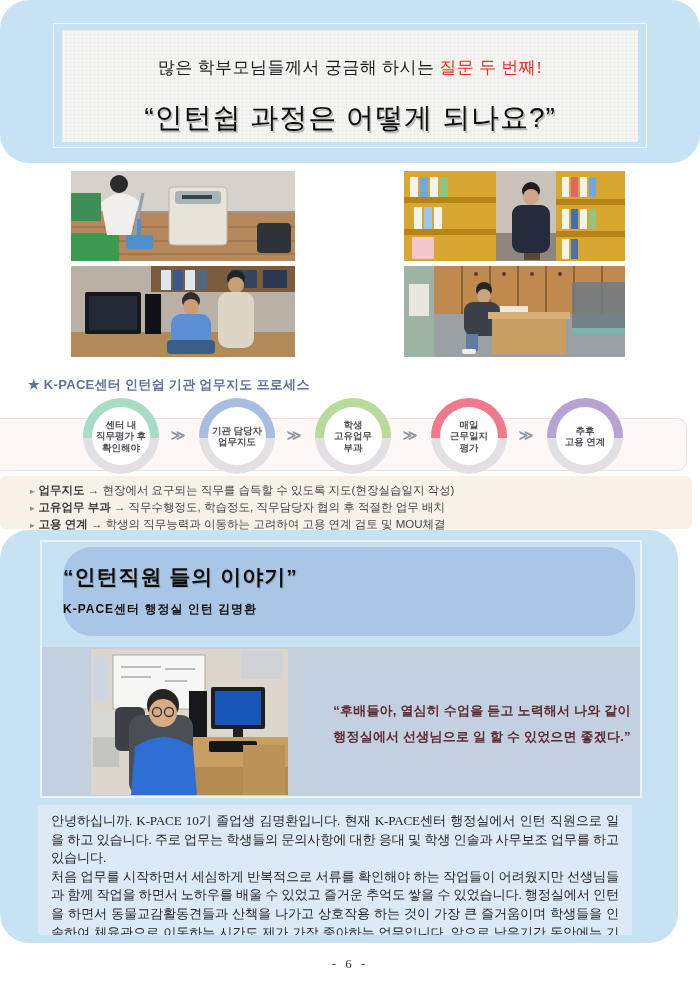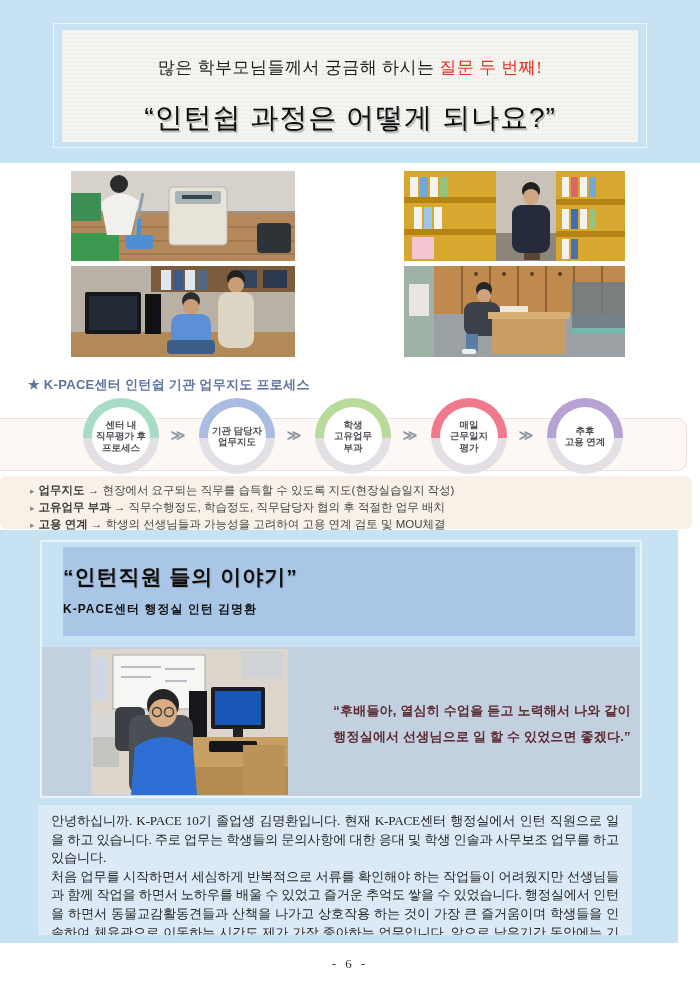--- a/index.html
+++ b/index.html
@@ -6,20 +6,21 @@
   html,body { background:#ffffff; }
   body {
     width:700px; height:991px; position:relative; overflow:hidden;
     font-family:"Liberation Sans", sans-serif;
   }
   .grid-tex {
     background-image:
       linear-gradient(rgba(255,255,255,.20) 1px, transparent 1px),
       linear-gradient(90deg, rgba(255,255,255,.20) 1px, transparent 1px);
     background-size:4px 4px;
+    border-radius:29px;
   }
   
   .top-band { position:absolute; left:0; top:0; width:700px; height:163px; background:#c7e2f3; }
   .header-frame { position:absolute; left:53px; top:23px; width:594px; height:125px; border:1px solid #eaf5fc; }
   .header-box {
     position:absolute; left:62px; top:30px; width:576px; height:112px; background:#f5f5f1;
     background-image: linear-gradient(rgba(0,0,0,.025) 1px, transparent 1px),
                       linear-gradient(90deg, rgba(0,0,0,.025) 1px, transparent 1px);
     background-size:4px 4px;
     text-align:center;
@@ -208,21 +209,21 @@
 </div>
 
 <div class="process-title">★ K-PACE센터 인턴쉽 기관 업무지도 프로세스</div>
 <div class="circle-band"></div>
 
 <div class="step" style="left:83px">
   <div class="ring" style="background: linear-gradient(rgb(167, 220, 197) 0px, rgb(167, 220, 197) 52%, rgb(226, 224, 228) 52%);"></div>
   <div class="ring-inner">
       <span>센터 내</span>
       <span>직무평가 후</span>
-      <span>프로세스</span>
+      <span>확인해야</span>
     </div>
 </div>
 <div class="step" style="left:199px">
   <div class="ring" style="background: linear-gradient(rgb(169, 188, 226) 0px, rgb(169, 188, 226) 52%, rgb(226, 224, 228) 52%);"></div>
   <div class="ring-inner">
       <span>기관 담당자</span>
       <span>업무지도</span>
     </div>
 </div>
 <div class="step" style="left:315px">
@@ -249,21 +250,21 @@
     </div>
 </div>
 <span class="step-arrow" style="left:169px">≫</span>
 <span class="step-arrow" style="left:285px">≫</span>
 <span class="step-arrow" style="left:401px">≫</span>
 <span class="step-arrow" style="left:517px">≫</span>
 
 <div class="bullet-band">
   <div class="bullet-line"><span class="marker">▸</span><span class="kw">업무지도</span><span> → 현장에서 요구되는 직무를 습득할 수 있도록 지도(현장실습일지 작성)</span></div>
   <div class="bullet-line"><span class="marker">▸</span><span class="kw">고유업무 부과</span><span> → 직무수행정도, 학습정도, 직무담당자 협의 후 적절한 업무 배치</span></div>
-  <div class="bullet-line"><span class="marker">▸</span><span class="kw">고용 연계</span><span> → 학생의 선생님들과 가능성을 고려하여 고용 연계 검토 및 MOU체결</span></div>
+  <div class="bullet-line"><span class="marker">▸</span><span class="kw">고용 연계</span><span> → 학생의 직무능력과 이동하는 고려하여 고용 연계 검토 및 MOU체결</span></div>
 </div>
 
 <div class="lower grid-tex"></div>
 <div class="story-frame"></div>
 <div class="story-title-box grid-tex">
   <div class="story-title">“인턴직원 들의 이야기”</div>
   <div class="story-subtitle">K-PACE센터 행정실 인턴 김명환</div>
 </div>
 <div class="quote-panel"></div>
 

